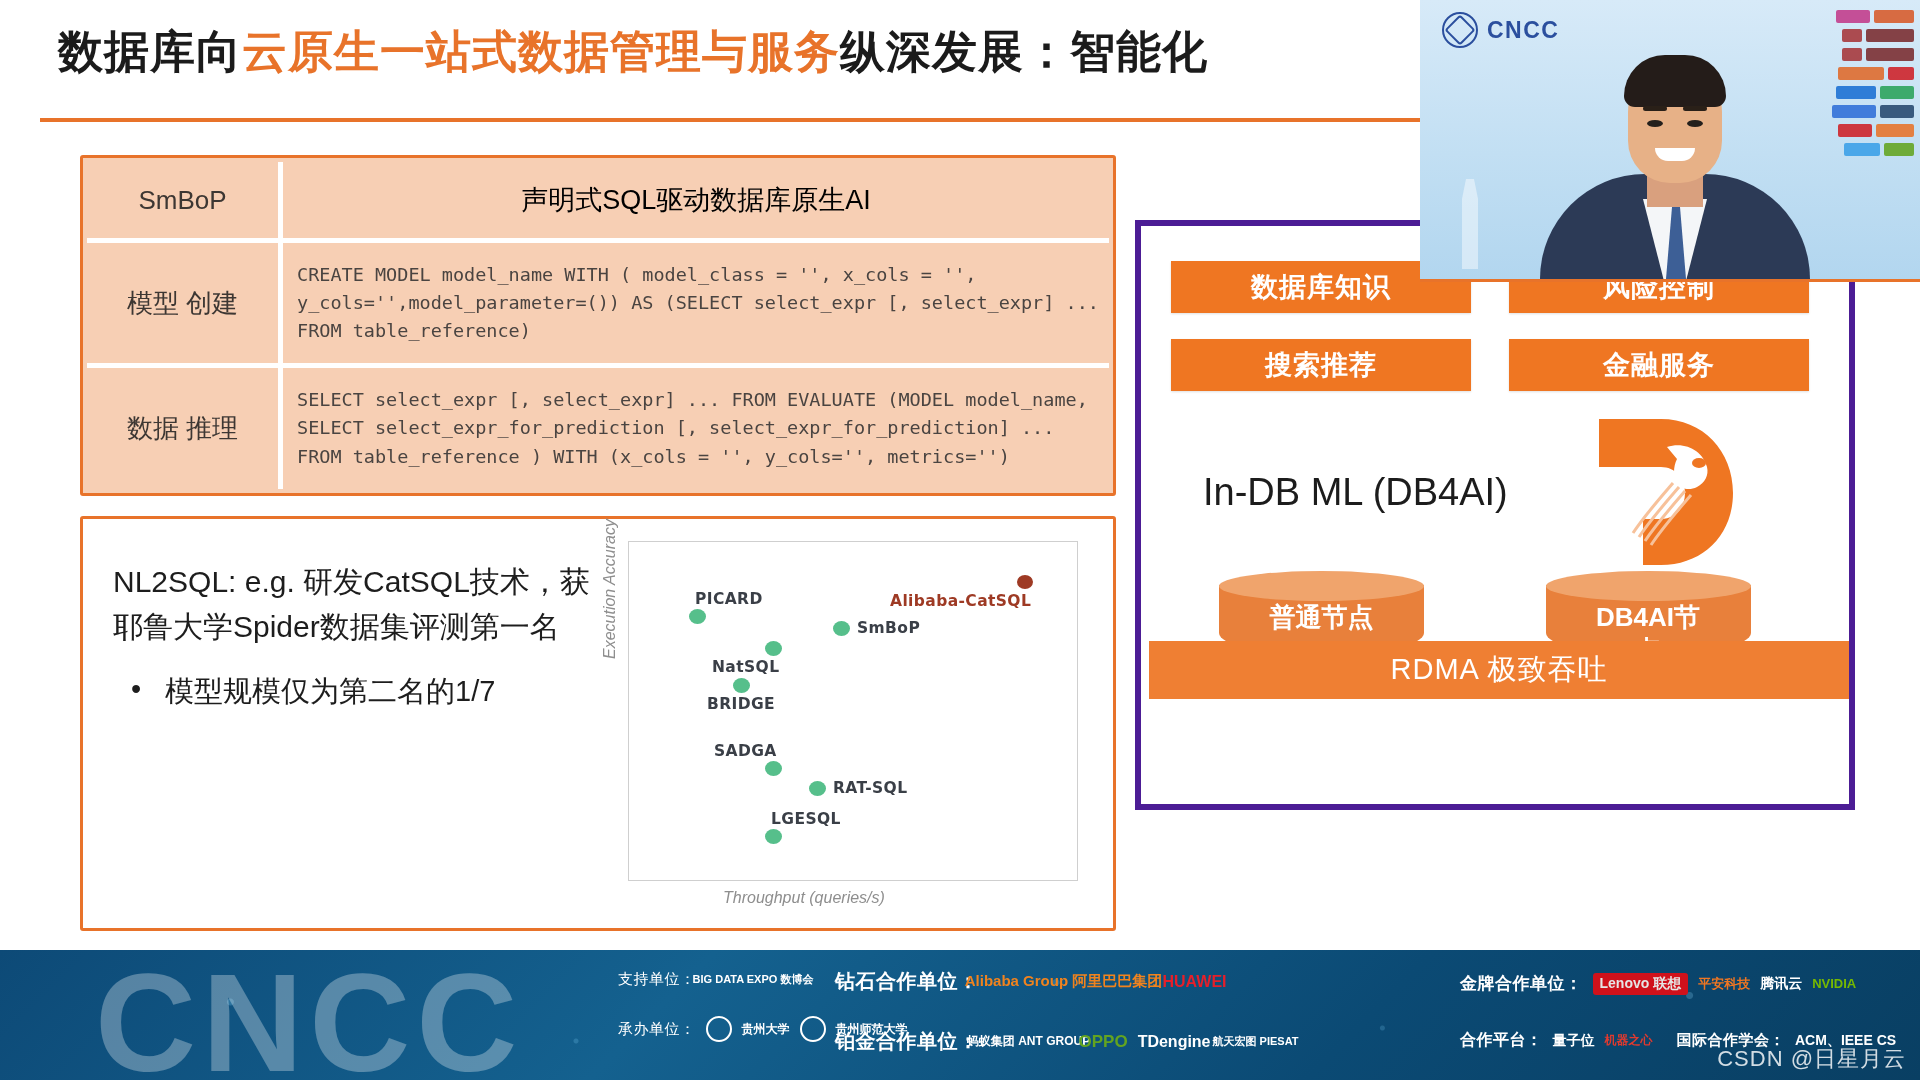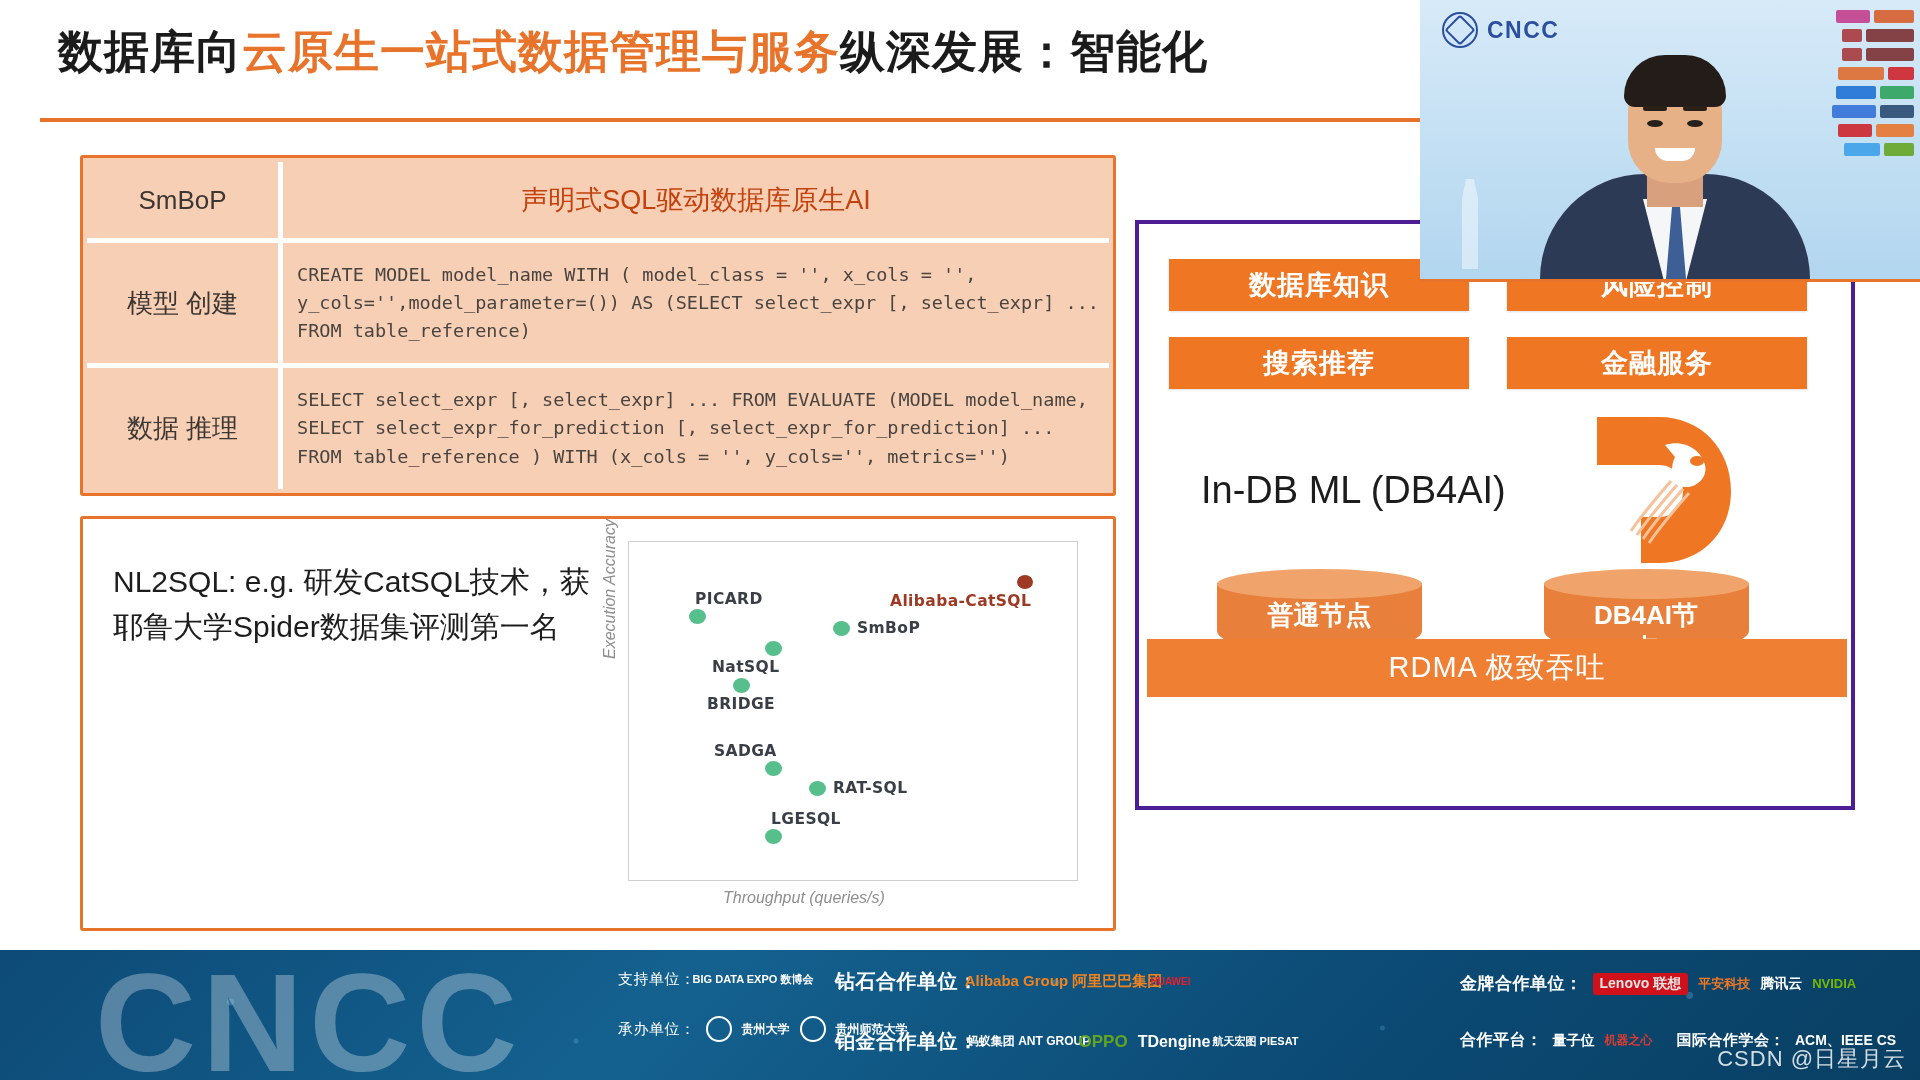--- a/index.html
+++ b/index.html
@@ -34,21 +34,21 @@
   .sql-row { display: flex; background: #f7cfb4; }
   .sql-row + .sql-row { border-top: 5px solid #ffffff; }
   .sql-label {
     width: 196px; flex: 0 0 196px; display: flex; align-items: center; justify-content: center;
     text-align: center; font-size: 26px; color: #3d3733; line-height: 1.25;
     border-right: 5px solid #ffffff; padding: 10px 4px;
   }
   .sql-head-row .sql-label { padding: 20px 4px; }
   .sql-head-title {
     flex: 1; display: flex; align-items: center; justify-content: center;
-    font-size: 27px; color: #c2410c; padding: 20px 10px;
+    font-size: 27px; color: #000000; padding: 20px 10px;
   }
   .sql-code {
     flex: 1; padding: 18px 14px 18px 14px;
     font-family: "DejaVu Sans Mono", "Liberation Mono", monospace;
     font-size: 18.5px; line-height: 1.52; color: #4a4441; white-space: pre;
     letter-spacing: 0px;
   }
 
   
   .nl-card {
@@ -84,21 +84,21 @@
     color: #8e8e8e; transform: rotate(-90deg); transform-origin: left top; white-space: nowrap;
   }
   .x-axis-label {
     position: absolute; left: 640px; top: 370px; font-size: 16px; font-style: italic;
     color: #8e8e8e; white-space: nowrap;
   }
 
   
   .right-panel {
     position: absolute; left: 1135px; top: 220px; width: 720px; height: 590px;
-    border: 4px solid #4c1d95; background: #fff;
+    border: 6px solid #4c1d95; background: #fff;
   }
   .tag-grid {
     position: absolute; left: 30px; top: 35px; width: 660px;
     display: grid; grid-template-columns: 300px 300px; gap: 26px 38px;
   }
   .tag-box {
     height: 52px; background: #ef7622; color: #ffffff;
     display: flex; align-items: center; justify-content: center;
     font-size: 27px; font-weight: bold; letter-spacing: 1px;
     box-shadow: 0 1px 2px rgba(0,0,0,.12);
@@ -261,20 +261,21 @@
         <div class="sql-code">SELECT select_expr [, select_expr] ... FROM EVALUATE (MODEL model_name,
 SELECT select_expr_for_prediction [, select_expr_for_prediction] ...
 FROM table_reference ) WITH (x_cols = '', y_cols='', metrics='')</div>
       </div>
     </div>
 
     <div class="nl-card">
       <div class="nl-text">
         <div class="nl-head">NL2SQL: e.g. 研发CatSQL技术，获耶鲁大学Spider数据集评测第一名</div>
         <ul class="nl-bullets">
+          <li>模型规模仅为第二名的1/7</li>
         </ul>
       </div>
 
       <div class="y-axis-label">Execution Accuracy</div>
       <div class="x-axis-label">Throughput (queries/s)</div>
 
       <div class="chart-box">
         <div class="chart-plot" id="chart-plot">
             <div class="pt" style="left: 60px; top: 67.62px;"></div>
             <div class="pt-label" style="left: 66px; top: 48.62px;">PICARD</div>
@@ -401,21 +402,21 @@
       <span class="f-label">承办单位：</span>
       <span class="circ-mark"></span>
       <span class="f-logo" style="font-size:12px;">贵州大学</span>
       <span class="circ-mark"></span>
       <span class="f-logo" style="font-size:12px;">贵州师范大学</span>
     </div>
 
     <div class="f-group" style="left:835px; top:18px;">
       <span class="f-label big">钻石合作单位：</span>
       <span class="f-logo" style="color:#f0831e;font-size:15px;max-width:150px;line-height:1.1;">Alibaba Group 阿里巴巴集团</span>
-      <span class="f-logo" style="color:#e61f2a;font-size:10px;margin-left:2px;">HUAWEI</span>
+      <span class="f-logo" style="color:#e61f2a;font-size:16px;margin-left:14px;">HUAWEI</span>
     </div>
 
     <div class="f-group" style="left:835px; top:78px;">
       <span class="f-label big">铂金合作单位：</span>
       <span class="f-logo" style="font-size:12px;max-width:80px;line-height:1.1;">蚂蚁集团 ANT GROUP</span>
       <span class="f-logo" style="color:#63a420;font-size:17px;">OPPO</span>
       <span class="f-logo" style="font-size:16px;">TDengine</span>
       <span class="f-logo" style="font-size:11px;max-width:70px;line-height:1.1;">航天宏图 PIESAT</span>
     </div>
 

